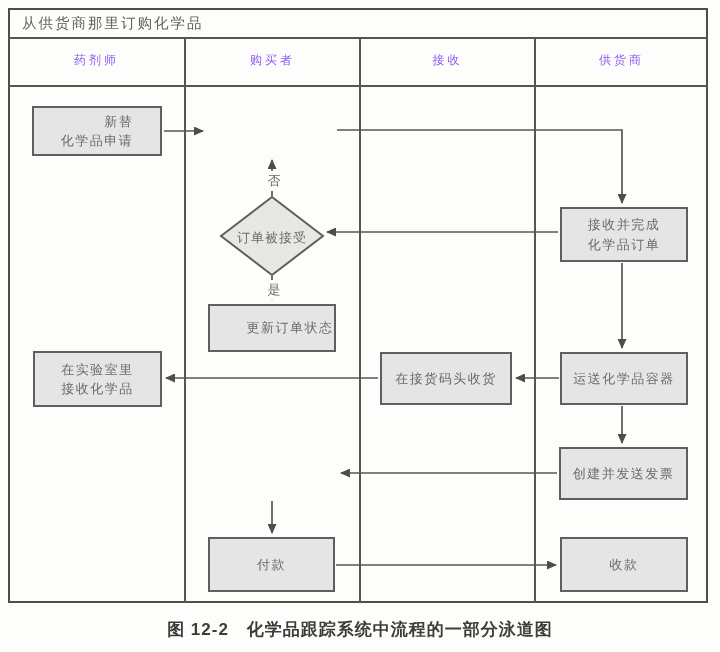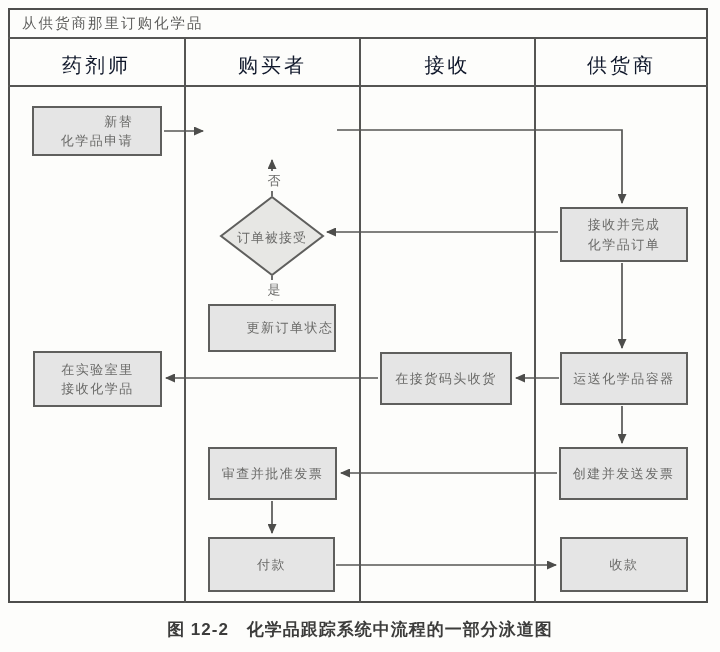--- a/index.html
+++ b/index.html
@@ -13,21 +13,21 @@
     position:absolute;left:8px;top:8px;width:700px;height:595px;
     box-sizing:border-box;border:2px solid #4e4e4c;background:transparent;
   }
   .hline,.vline{position:absolute;background:#555553;z-index:1;}
   .title-band{
     position:absolute;left:22px;top:14px;width:400px;
     font-size:14.5px;letter-spacing:2px;color:#5e5e5c;z-index:2;
   }
   .lane-head{
     position:absolute;top:52px;text-align:center;
-    font-size:20px;letter-spacing:3px;color:#0f172a;z-index:2;
+    font-size:12px;letter-spacing:3px;color:#8b5cf6;z-index:2;
   }
   .node{
     position:absolute;box-sizing:border-box;
     background:#e5e5e5;border:2px solid #5f5f5d;
     display:flex;align-items:center;justify-content:center;
     text-align:right;font-size:13px;line-height:1.5;
     letter-spacing:1.5px;color:#6a6a68;white-space:pre-line;z-index:2;
   }
   .diamond-label{
     position:absolute;text-align:center;font-size:13px;
@@ -64,21 +64,20 @@
 
   <div class="node" style="left:32px;top:106px;width:130px;height:50px;">新替
 化学品申请</div>
   <div class="node" style="left:208px;top:304px;width:128px;height:48px;padding-left:36px;">更新订单状态</div>
   <div class="node" style="left:560px;top:207px;width:128px;height:55px;">接收并完成
 化学品订单</div>
   <div class="node" style="left:33px;top:351px;width:129px;height:56px;">在实验室里
 接收化学品</div>
   <div class="node" style="left:560px;top:352px;width:128px;height:53px;">运送化学品容器</div>
   <div class="node" style="left:380px;top:352px;width:132px;height:53px;">在接货码头收货</div>
-  <div class="node" style="left:208px;top:447px;width:129px;height:53px;">审查并批准发票</div>
   <div class="node" style="left:559px;top:447px;width:129px;height:53px;">创建并发送发票</div>
   <div class="node" style="left:208px;top:537px;width:127px;height:55px;">付款</div>
   <div class="node" style="left:560px;top:537px;width:128px;height:55px;">收款</div>
 
   <div class="diamond-label" style="left:210px;top:229px;width:124px;">订单被接受</div>
   <div class="decision-label" style="left:263px;top:171px;width:18px;">否</div>
   <div class="decision-label" style="left:263px;top:280px;width:18px;">是</div>
 
   <svg class="overlay" width="720" height="652" viewBox="0 0 720 652">
     <defs>

